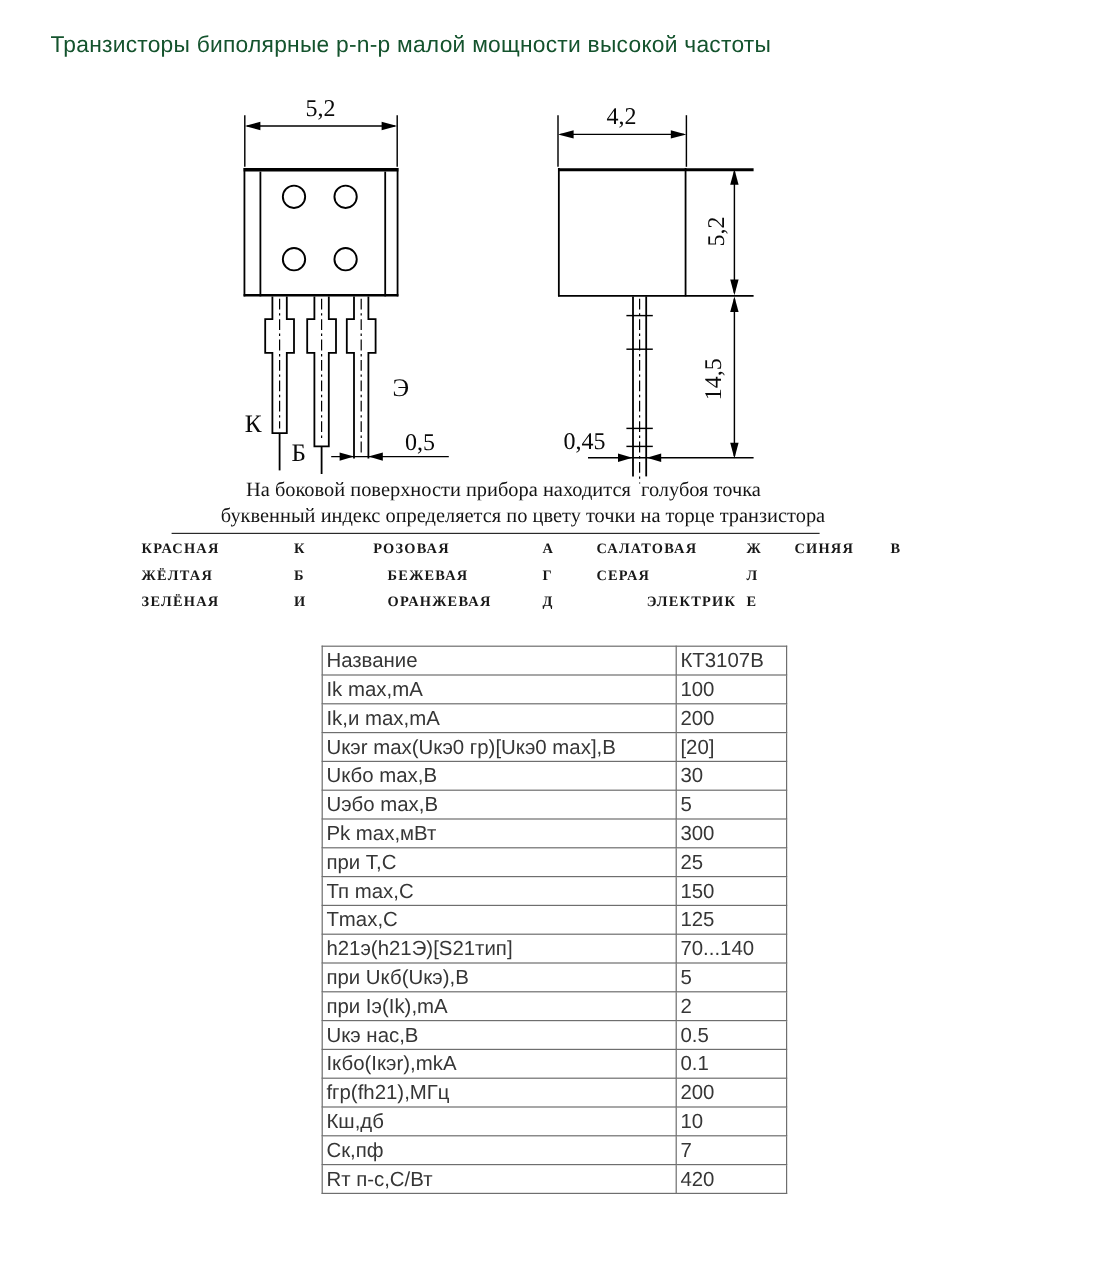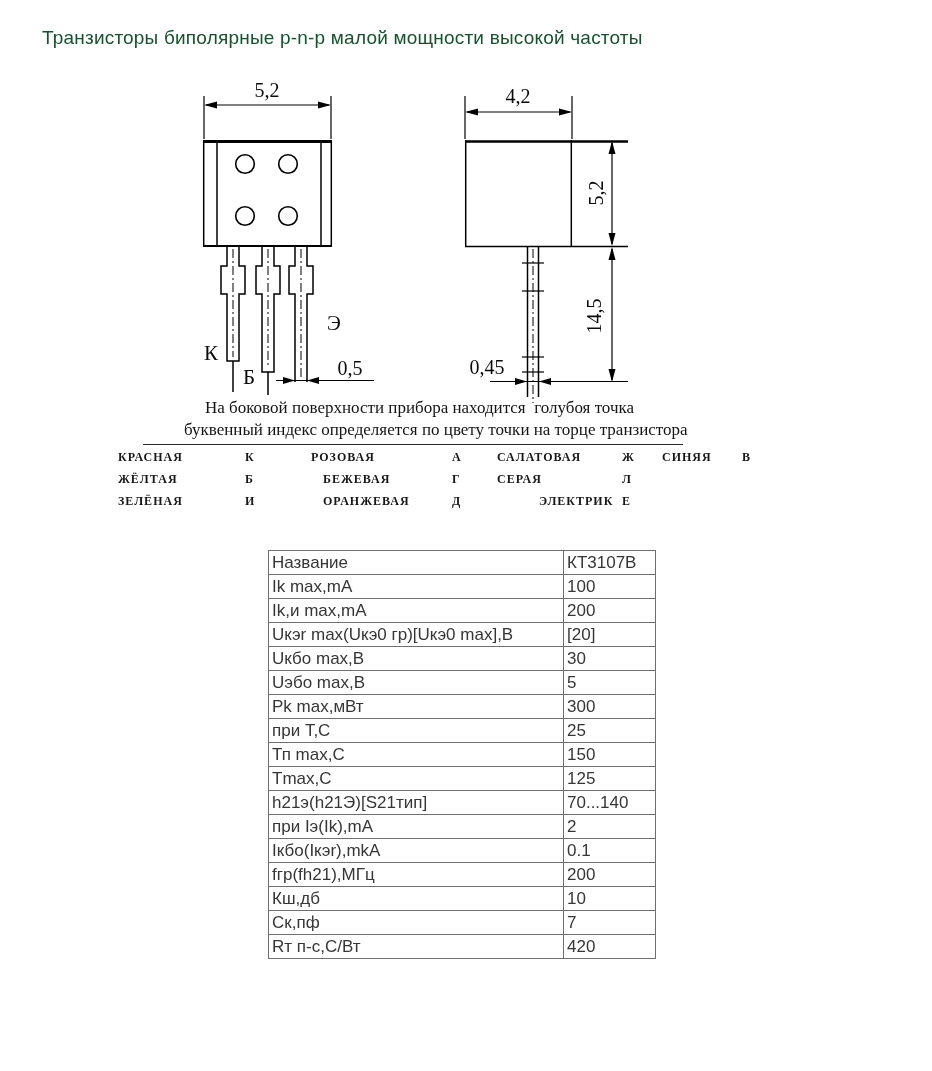--- a/index.html
+++ b/index.html
@@ -42,21 +42,20 @@
     position:absolute;top:0;
     font-family:Liberation Serif, serif;
     font-weight:700;font-size:12px;letter-spacing:1px;
     color:#181818;white-space:pre;
   }
   table.params{
     position:absolute;left:268px;top:538px;width:377px;
     border-collapse:collapse;
     font-size:17px;color:#363636;
     table-layout:fixed;
-    margin-top:12px;
   }
   table.params td{
     border:1px solid #6e6e6e;
     height:23px;
     padding:0 3px;
     vertical-align:middle;
     overflow:hidden;white-space:nowrap;
   }
   td.p-name{width:288px;}
   td.p-val{width:85px;}
@@ -230,24 +229,32 @@
       </tr>
       <tr>
         <td class="p-name">Tmax,С</td>
         <td class="p-val">125</td>
       </tr>
       <tr>
         <td class="p-name">h21э(h21Э)[S21тип]</td>
         <td class="p-val">70...140</td>
       </tr>
       <tr>
+        <td class="p-name">при Uкб(Uкэ),В</td>
+        <td class="p-val">5</td>
+      </tr>
+      <tr>
         <td class="p-name">при Iэ(Ik),mA</td>
         <td class="p-val">2</td>
       </tr>
       <tr>
+        <td class="p-name">Uкэ нас,В</td>
+        <td class="p-val">0.5</td>
+      </tr>
+      <tr>
         <td class="p-name">Iкбо(Iкэr),mkA</td>
         <td class="p-val">0.1</td>
       </tr>
       <tr>
         <td class="p-name">fгр(fh21),МГц</td>
         <td class="p-val">200</td>
       </tr>
       <tr>
         <td class="p-name">Кш,дб</td>
         <td class="p-val">10</td>

